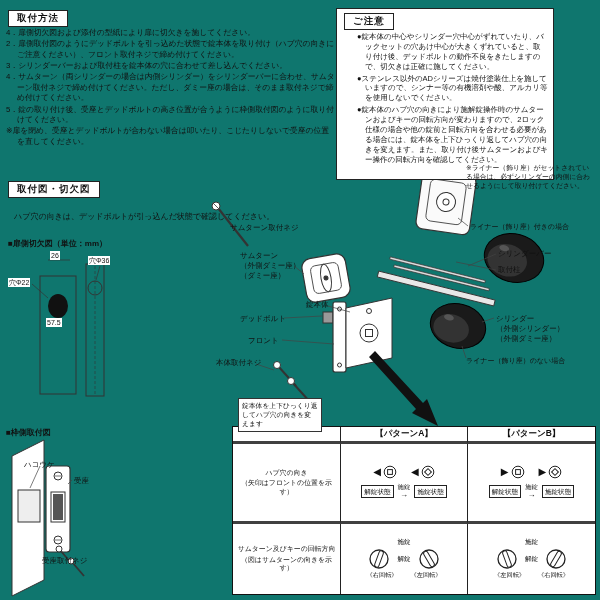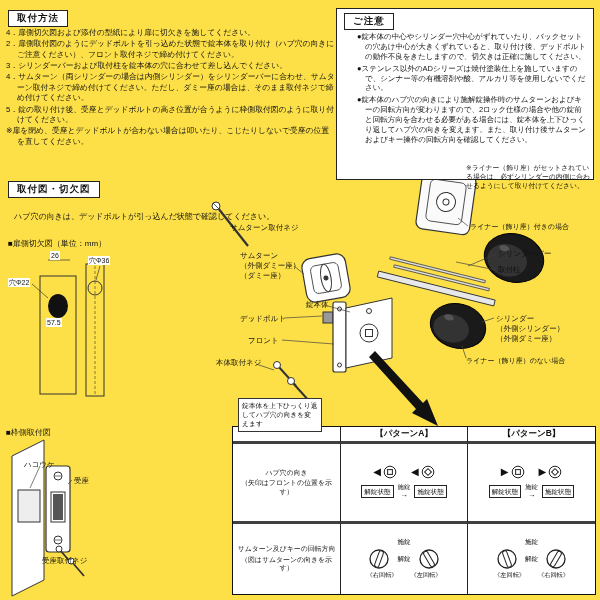--- a/index.html
+++ b/index.html
@@ -1,29 +1,29 @@
 <!DOCTYPE html>
 <html><head>
 <meta charset="utf-8">
 <style>
   *{margin:0;padding:0;box-sizing:border-box}
   html,body{width:600px;height:600px}
   body{font-family:"Liberation Sans","DejaVu Sans",sans-serif;background:#fff;color:#111;position:relative;overflow:hidden}
-  .page{position:absolute;inset:0;background:#fde047}
+  .page{position:absolute;inset:0;background:#0f766e}
   .boxtitle{position:absolute;border:1.2px solid #222;padding:1px 8px;font-size:9.5px;font-weight:bold;letter-spacing:1px;background:#fff;z-index:6;white-space:nowrap}
   .steps{position:absolute;font-size:7.8px;line-height:1.33;z-index:4}
   .step{padding-left:11px;text-indent:-11px;margin-bottom:1px}
   .cautionbox{position:absolute;border:1.2px solid #222;background:#fff;z-index:4}
   .cautionbox .boxtitle{left:7px;top:4px}
   .citems{margin:23px 5px 0 20px;font-size:7.5px;line-height:1.32}
   .citem{padding-left:8px;text-indent:-8px;margin-bottom:2px}
   .lbl{position:absolute;font-size:7.5px;line-height:1.3;color:#111;z-index:4;white-space:nowrap}
   .wrap{white-space:normal}
   .t8{font-size:8px}
-  .bold{font-weight:normal}
+  .bold{font-weight:bold}
   .dim{font-size:7px;background:#fff;padding:0 1px;z-index:5}
   .notebox{position:absolute;border:1px solid #333;font-size:6.8px;line-height:1.35;padding:2px 3px;background:#fff;z-index:6}
   svg.layer{position:absolute;z-index:1;pointer-events:none}
   
   .ptable{position:absolute;left:232px;top:426px;width:364px;border:1.5px solid #111;display:grid;
           grid-template-columns:108px 1fr 1fr;grid-template-rows:17px 80px 70px;background:#fff;z-index:5;font-size:7px}
   .ptable>div{border-right:1px solid #222;border-bottom:3px solid #404040;overflow:hidden}
   .ptable>div:nth-child(3n){border-right:none}
   .ptable>div:nth-child(n+7){border-bottom:none}
   .phead{display:flex;align-items:center;justify-content:center;font-weight:bold;font-size:8.5px}
@@ -166,21 +166,21 @@
   <div class="boxtitle" style="left:8px;top:10px">取付方法</div>
   <div class="steps" style="left:6px;top:28px;width:330px">
     <div class="step">4．扉側切欠図および添付の型紙により扉に切欠きを施してください。</div>
     <div class="step">2．扉側取付図のようにデッドボルトを引っ込めた状態で錠本体を取り付け（ハブ穴の向きにご注意ください）、フロント取付ネジで締め付けてください。</div>
     <div class="step">3．シリンダーバーおよび取付柱を錠本体の穴に合わせて差し込んでください。</div>
     <div class="step">4．サムターン（両シリンダーの場合は内側シリンダー）をシリンダーバーに合わせ、サムターン取付ネジで締め付けてください。ただし、ダミー座の場合は、そのまま取付ネジで締め付けてください。</div>
     <div class="step">5．錠の取り付け後、受座とデッドボルトの高さ位置が合うように枠側取付図のように取り付けてください。</div>
     <div class="step">※扉を閉め、受座とデッドボルトが合わない場合は叩いたり、こじたりしないで受座の位置を直してください。</div>
   </div>
 
-  <div class="cautionbox" style="left:336px;top:8px;width:258px;height:172px">
+  <div class="cautionbox" style="left:336px;top:8px;width:218px;height:172px">
     <div class="boxtitle">ご注意</div>
     <div class="citems">
       <div class="citem">●錠本体の中心やシリンダー穴中心がずれていたり、バックセットの穴あけ中心が大きくずれていると、取り付け後、デッドボルトの動作不良をきたしますので、切欠きは正確に施してください。</div>
       <div class="citem">●ステンレス以外のADシリーズは焼付塗装仕上を施していますので、シンナー等の有機溶剤や酸、アルカリ等を使用しないでください。</div>
       <div class="citem">●錠本体のハブ穴の向きにより施解錠操作時のサムターンおよびキーの回転方向が変わりますので、2ロック仕様の場合や他の錠前と回転方向を合わせる必要がある場合には、錠本体を上下ひっくり返してハブ穴の向きを変えます。また、取り付け後サムターンおよびキー操作の回転方向を確認してください。</div>
     </div>
   </div>
 
   <div class="boxtitle" style="left:8px;top:181px">取付図・切欠図</div>
   <div class="lbl t8" style="left:14px;top:212px">ハブ穴の向きは、デッドボルトが引っ込んだ状態で確認してください。</div>

